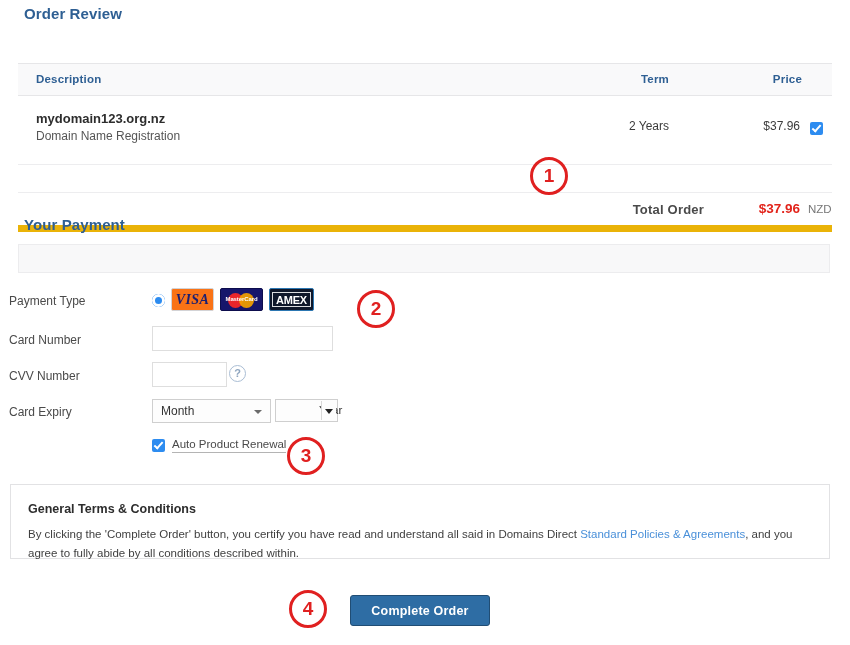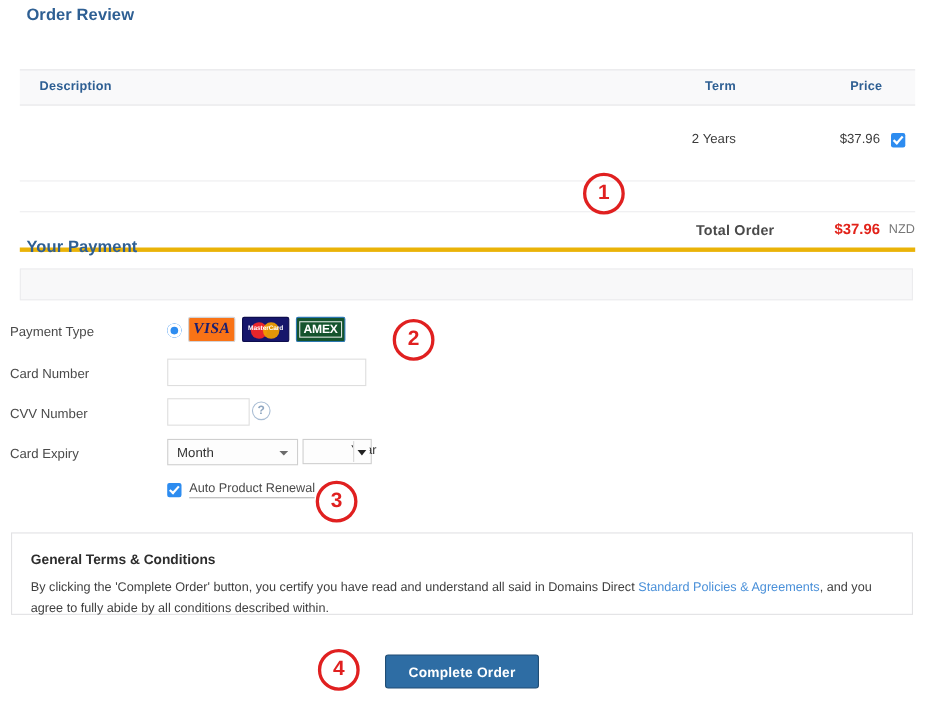--- a/index.html
+++ b/index.html
@@ -102,21 +102,21 @@
   }
 
   .tbl-spacer {
     height: 27px;
     border-bottom: 1px solid #ededef;
   }
 
   .tbl-total {
     position: relative;
     height: 32px;
-    border-bottom: 4px solid #eab308;
+    border-bottom: 7px solid #eab308;
   }
   .total-label {
     position: absolute;
     left: 572px;
     top: 9px;
     width: 114px;
     text-align: right;
     font-size: 13px;
     font-weight: bold;
     color: #4a4a4a;
@@ -247,21 +247,21 @@
     text-align: center;
     font-size: 6px;
     font-weight: bold;
     color: #ffffff;
     letter-spacing: -.1px;
     z-index: 3;
   }
   #logo-amex {
     left: 269px;
     width: 45px;
-    background: #14532d;
+    background: #0f172a;
     border: 1px solid #2c77b2;
     overflow: hidden;
   }
   #logo-amex .amex-text {
     position: absolute;
     left: 0; right: 0;
     top: 4.5px;
     text-align: center;
     font-size: 11px;
     font-weight: bold;
@@ -467,20 +467,24 @@
 
 <div id="order-table">
 
   <div class="tbl-head">
     <div class="th th-desc">Description</div>
     <div class="th th-term">Term</div>
     <div class="th th-price">Price</div>
   </div>
 
   <div class="tbl-row">
+    <div class="cell-desc">
+      <div class="desc-title">mydomain123.org.nz</div>
+      <div class="desc-sub">Domain Name Registration</div>
+    </div>
     <div class="cell-term">2 Years</div>
     <div class="cell-price">$37.96</div>
     <div class="cell-check">
       <span class="cb"></span>
     </div>
   </div>
 
   <div class="tbl-spacer"></div>
 
   <div class="tbl-total">

